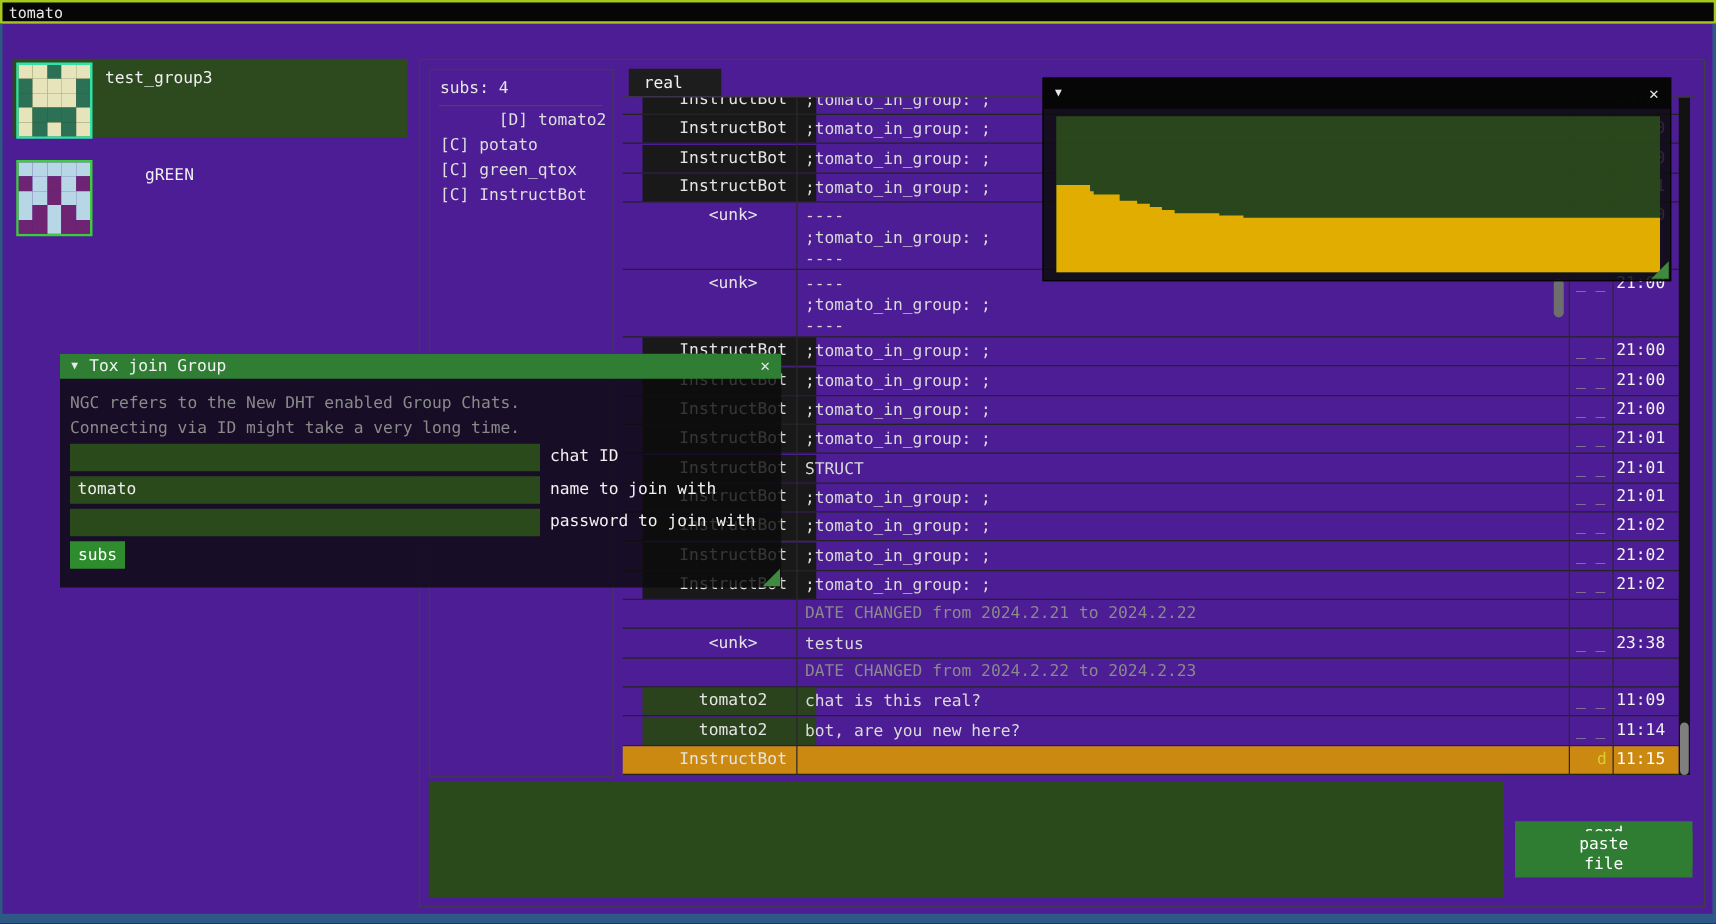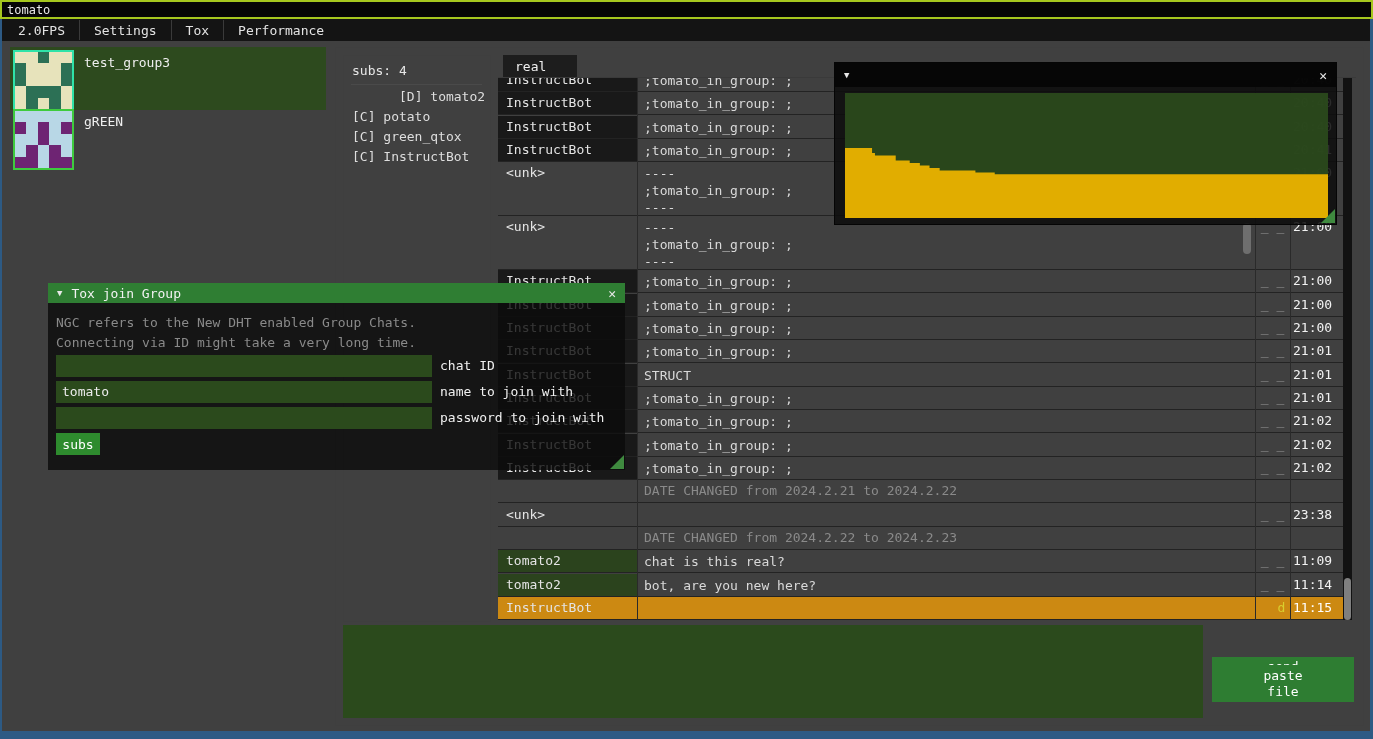--- a/index.html
+++ b/index.html
@@ -1,17 +1,17 @@
 <!DOCTYPE html>
 <html><head>
 <meta charset="utf-8">
 <style>
   html,body{margin:0;padding:0;background:#000;}
   #app{
-    position:relative;width:1373px;height:739px;background:#404040;overflow:hidden;
+    position:relative;width:1373px;height:739px;background:#4c1d95;overflow:hidden;
     font-family:"DejaVu Sans Mono","Liberation Mono",monospace;font-size:13px;color:#dcdcdc;
     -webkit-font-smoothing:none;
   }
   .abs{position:absolute;box-sizing:border-box;}
   
   #titlebar{left:0;top:0;width:1373px;height:19px;background:#060606;border:2px solid #a5c71e;display:flex;align-items:center;padding-left:5px;font-size:12px;color:#e8e8e8;}
   .edge{background:#2d5a84;}
   
   #menubar{left:2px;top:19px;width:1368px;height:22px;background:#141414;display:flex;align-items:stretch;padding-left:2px;}
   .menu-item{display:flex;align-items:center;padding:0 14px;color:#e3e3e3;white-space:pre;}
@@ -24,21 +24,21 @@
   
   .panel{border:1px solid #3f3f3f;background:rgba(10,10,10,0.25);}
   #members-title{left:352px;top:63px;color:#e6e6e6;}
   #members-sep{left:351px;top:84px;width:131px;height:1px;background:#4a4a4a;}
   .member-item{position:absolute;left:352px;height:20px;color:#dedede;white-space:pre;}
   
   #chat-tab{left:503px;top:55px;width:74px;height:22px;background:#1d1d1d;color:#f0f0f0;display:flex;align-items:center;padding-left:12px;}
   #tab-underline{left:498px;top:77px;width:858px;height:1px;background:#3a3a3a;}
   #messages{left:498px;top:78px;width:858px;height:542px;overflow:hidden;}
   .row{position:absolute;left:0;width:845px;box-sizing:border-box;border-bottom:1px solid #232323;background:transparent;}
-  .cell-name{position:absolute;left:0;top:0;bottom:0;width:139px;padding:3px 2px 0 8px;overflow:hidden;white-space:nowrap;color:#e4e4e4;box-sizing:border-box;}
+  .cell-name{position:absolute;left:16px;top:0;bottom:0;width:139px;padding:3px 2px 0 8px;overflow:hidden;white-space:nowrap;color:#e4e4e4;box-sizing:border-box;text-align:center;}
   .cell-msg{position:absolute;left:141px;top:0;bottom:0;width:614px;padding:3px 0 0 5px;overflow:hidden;color:#d9d9d9;box-sizing:border-box;line-height:17px;white-space:pre;}
   .cell-status{position:absolute;left:757px;top:0;bottom:0;width:35px;padding-top:3px;text-align:center;color:#9a9a9a;box-sizing:border-box;}
   .cell-time{position:absolute;left:795px;top:0;bottom:0;width:50px;padding-top:3px;color:#f2f2f2;box-sizing:border-box;}
   .date-text{position:absolute;left:146px;top:3px;color:#8a8a8a;white-space:pre;}
   .col-div{position:absolute;top:0;height:542px;width:1px;background:#2a2a2a;z-index:5;}
   #msg-scroll-track{position:absolute;left:845px;top:0;width:9px;height:542px;background:#121212;z-index:4;}
   .scroll-thumb{position:absolute;background:#7f7f7f;border-radius:4px;z-index:6;}
   
   #composer-input{left:343px;top:625px;width:860px;height:93px;background:#2b4a1c;}
   .file-btn{width:142px;background:#2e7d32;color:#fff;display:flex;flex-direction:column;align-items:center;justify-content:center;line-height:16px;}
@@ -64,29 +64,20 @@
 <div id="app">
 
   <div id="titlebar" class="abs">
     <span>tomato</span>
   </div>
 
   <div class="abs edge" style="left:0;top:19px;width:2px;height:712px;"></div>
   <div class="abs edge" style="left:1370px;top:19px;width:3px;height:712px;"></div>
   <div class="abs edge" style="left:0;top:731px;width:1373px;height:8px;"></div>
 
-  <div id="menubar" class="abs">
-      <div class="menu-item">2.0FPS</div>
-      <div class="menu-sep"></div>
-      <div class="menu-item">Settings</div>
-      <div class="menu-sep"></div>
-      <div class="menu-item">Tox</div>
-      <div class="menu-sep"></div>
-      <div class="menu-item">Performance</div>
-    </div>
 
   <div id="group-list">
       <div class="abs group-item selected" style="top: 47px; height: 63px;">
         <div class="avatar" style="border: 2px solid rgb(47, 227, 168);">
           <div style="background: rgb(231, 227, 187);"></div>
           <div style="background: rgb(231, 227, 187);"></div>
           <div style="background: rgb(44, 112, 85);"></div>
           <div style="background: rgb(231, 227, 187);"></div>
           <div style="background: rgb(231, 227, 187);"></div>
           <div style="background: rgb(44, 112, 85);"></div>
@@ -105,21 +96,21 @@
           <div style="background: rgb(44, 112, 85);"></div>
           <div style="background: rgb(231, 227, 187);"></div>
           <div style="background: rgb(231, 227, 187);"></div>
           <div style="background: rgb(44, 112, 85);"></div>
           <div style="background: rgb(231, 227, 187);"></div>
           <div style="background: rgb(44, 112, 85);"></div>
           <div style="background: rgb(231, 227, 187);"></div>
         </div>
         <div class="group-label">test_group3</div>
       </div>
-      <div class="abs group-item" style="top: 106px; height: 63px;">
+      <div class="abs group-item" style="top: 125px; height: 63px; gap: 32px;">
         <div class="avatar" style="border: 2px solid rgb(62, 203, 62);">
           <div style="background: rgb(184, 215, 230);"></div>
           <div style="background: rgb(184, 215, 230);"></div>
           <div style="background: rgb(184, 215, 230);"></div>
           <div style="background: rgb(184, 215, 230);"></div>
           <div style="background: rgb(184, 215, 230);"></div>
           <div style="background: rgb(110, 36, 115);"></div>
           <div style="background: rgb(184, 215, 230);"></div>
           <div style="background: rgb(110, 36, 115);"></div>
           <div style="background: rgb(184, 215, 230);"></div>
@@ -260,20 +251,21 @@
         <div class="cell-name" style="background: rgb(25, 25, 25);">InstructBot</div>
         <div class="cell-msg">;tomato_in_group: ;</div>
         <div class="cell-status">_ _</div>
         <div class="cell-time">21:02</div>
       </div>
       <div class="row" style="top: 402px; height: 23px;">
         <div class="date-text">DATE CHANGED from 2024.2.21 to 2024.2.22</div>
       </div>
       <div class="row" style="top: 426px; height: 23px;">
         <div class="cell-name">&lt;unk&gt;</div>
+        <div class="cell-msg">testus</div>
         <div class="cell-status">_ _</div>
         <div class="cell-time">23:38</div>
       </div>
       <div class="row" style="top: 449px; height: 23px;">
         <div class="date-text">DATE CHANGED from 2024.2.22 to 2024.2.23</div>
       </div>
       <div class="row" style="top: 472px; height: 23px;">
         <div class="cell-name" style="background: rgb(43, 67, 29);">tomato2</div>
         <div class="cell-msg">chat is this real?</div>
         <div class="cell-status">_ _</div>

